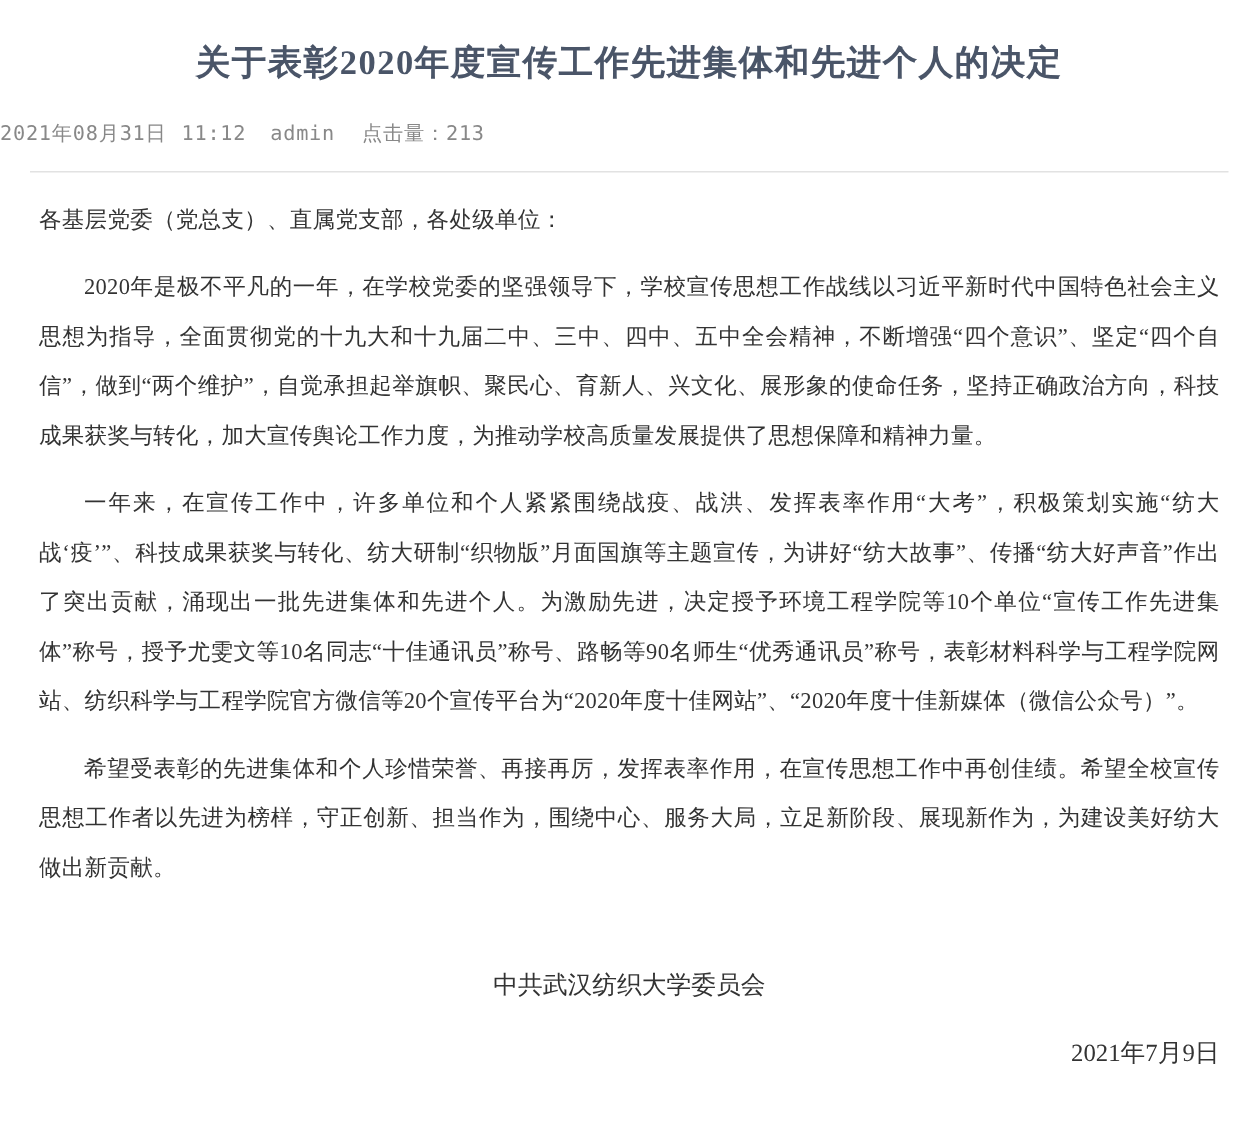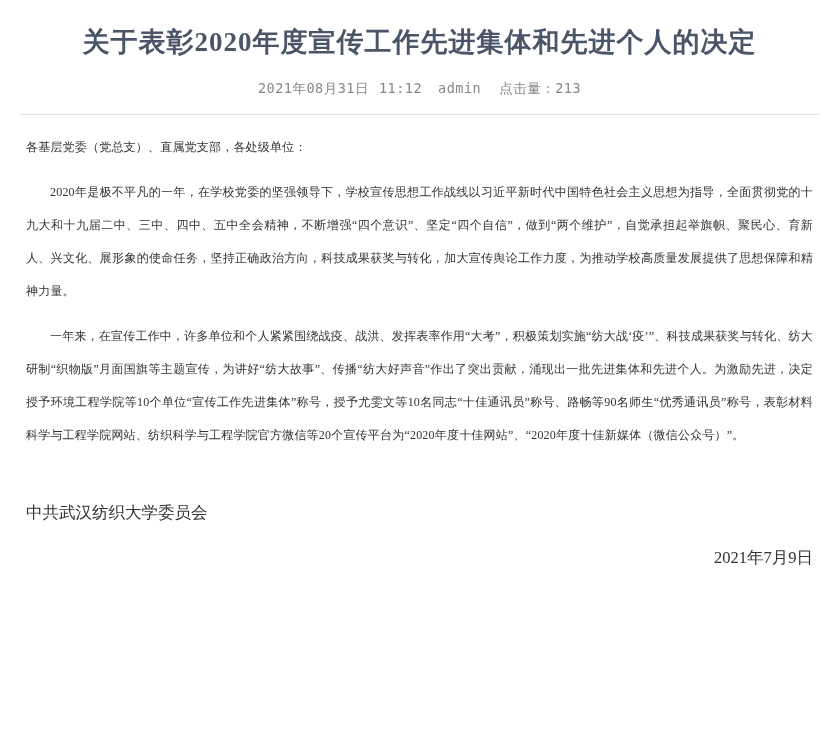--- a/index.html
+++ b/index.html
@@ -16,30 +16,30 @@
   }
   .page {
     width: 839px;
     height: 754px;
     box-sizing: border-box;
     padding: 0;
     position: relative;
   }
   .article-title {
     text-align: center;
-    font-size: 27px;
+    font-size: 23px;
     font-weight: bold;
     color: #4a5568;
     letter-spacing: 1px;
     margin: 22px 30px 0 30px;
     line-height: 40px;
     font-family: "Liberation Serif", "DejaVu Serif", serif;
   }
   .meta-bar {
-    text-align: center;
+    text-align: left;
     font-size: 13.5px;
     color: #888888;
     margin-top: 18px;
     font-family: "DejaVu Sans Mono", "Liberation Mono", monospace;
     letter-spacing: 0.5px;
   }
   .meta-bar span {
     display: inline-block;
   }
   .meta-date { margin-right: 10px; }
@@ -47,38 +47,38 @@
   .meta-author { margin-right: 18px; }
   .meta-hits { }
   .divider {
     border: none;
     border-top: 1px solid #e2e2e2;
     margin: 16px 20px 0 20px;
   }
   .content {
     margin: 0 26px;
     padding-top: 16px;
-    font-size: 12px;
+    font-size: 15px;
     line-height: 33px;
     color: #333333;
     text-align: justify;
     letter-spacing: 0.2px;
   }
   .content p {
     margin: 0 0 12px 0;
   }
   .p-indent {
     text-indent: 2em;
   }
   .p-noindent {
     text-indent: 0;
   }
   .signature {
     margin: 44px 26px 0 26px;
-    text-align: left;
+    text-align: center;
     font-size: 16.5px;
     color: #333333;
     line-height: 33px;
   }
   .sign-date {
     margin: 14px 26px 0 26px;
     text-align: right;
     font-size: 16.5px;
     color: #333333;
     line-height: 30px;
@@ -94,18 +94,19 @@
   <div class="meta-bar">
     <span class="meta-date">2021年08月31日</span><span class="meta-time">11:12</span><span class="meta-author">admin</span><span class="meta-hits">点击量：213</span>
   </div>
 
   <hr class="divider">
 
   <div class="content">
     <p class="p-noindent">各基层党委（党总支）、直属党支部，各处级单位：</p>
     <p class="p-indent">2020年是极不平凡的一年，在学校党委的坚强领导下，学校宣传思想工作战线以习近平新时代中国特色社会主义思想为指导，全面贯彻党的十九大和十九届二中、三中、四中、五中全会精神，不断增强“四个意识”、坚定“四个自信”，做到“两个维护”，自觉承担起举旗帜、聚民心、育新人、兴文化、展形象的使命任务，坚持正确政治方向，科技成果获奖与转化，加大宣传舆论工作力度，为推动学校高质量发展提供了思想保障和精神力量。</p>
     <p class="p-indent">一年来，在宣传工作中，许多单位和个人紧紧围绕战疫、战洪、发挥表率作用“大考”，积极策划实施“纺大战‘疫’”、科技成果获奖与转化、纺大研制“织物版”月面国旗等主题宣传，为讲好“纺大故事”、传播“纺大好声音”作出了突出贡献，涌现出一批先进集体和先进个人。为激励先进，决定授予环境工程学院等10个单位“宣传工作先进集体”称号，授予尤雯文等10名同志“十佳通讯员”称号、路畅等90名师生“优秀通讯员”称号，表彰材料科学与工程学院网站、纺织科学与工程学院官方微信等20个宣传平台为“2020年度十佳网站”、“2020年度十佳新媒体（微信公众号）”。</p>
+    <p class="p-indent">希望受表彰的先进集体和个人珍惜荣誉、再接再厉，发挥表率作用，在宣传思想工作中再创佳绩。希望全校宣传思想工作者以先进为榜样，守正创新、担当作为，围绕中心、服务大局，立足新阶段、展现新作为，为建设美好纺大做出新贡献。</p>
   </div>
 
   <div class="signature">中共武汉纺织大学委员会</div>
   <div class="sign-date">2021年7月9日</div>
 
 </div>
 
 </body></html>

